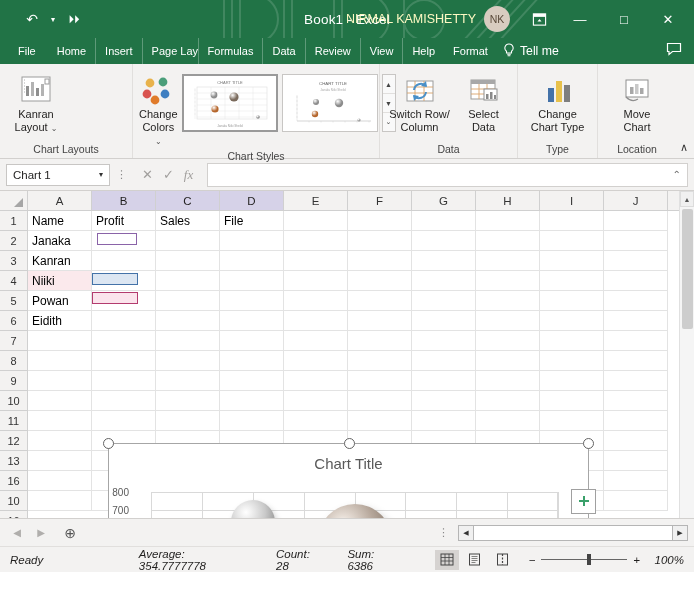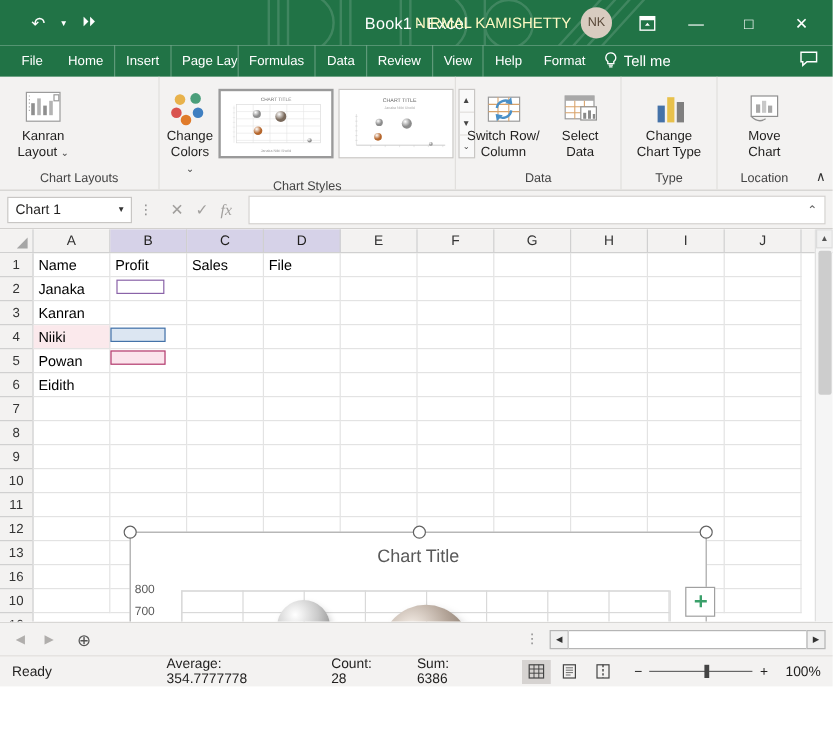--- a/index.html
+++ b/index.html
@@ -207,20 +207,21 @@
   .hdots { margin-left: auto; color:#888; font-size:11px; letter-spacing:1px; padding-right: 6px;}
   .hscroll { width: 230px; height: 16px; display:flex; align-items:stretch; margin-right: 6px;}
   .hs-arrow { width:16px; border:1px solid #b5b5b5; background:#f0f0f0; display:flex; align-items:center; justify-content:center; font-size:7px; color:#333;}
   .hs-track { flex:1; background:#fff; border-top:1px solid #b5b5b5; border-bottom:1px solid #b5b5b5;}
 
   
   .statusbar {
     height: 26px; background: #f3f2f1; display: flex; align-items: center;
     padding: 0 10px; font-size: 11.5px; color: #201f1e; gap: 0px;
     border-top: 1px solid #e1dfdd;
+    font-style: italic;
   }
   .sb-ready { width: 130px; }
   .sb-stat { margin-right: 22px; }
   .viewbtns { display: flex; align-items: center; gap: 4px; margin-left: 10px;}
   .viewbtn { width: 24px; height: 20px; display:flex; align-items:center; justify-content:center; font-size: 13px; color:#444;}
   .viewbtn.active { background: #d6d3d1; }
   .zoomwrap { display: flex; align-items: center; gap: 6px; margin-left: 14px; }
   .zslider { width: 86px; height: 1px; background: #666; position: relative; }
   .zthumb { position:absolute; left: 46px; top:-5px; width: 4px; height: 11px; background:#444; }
   .zoomval { width: 38px; text-align: right; }

